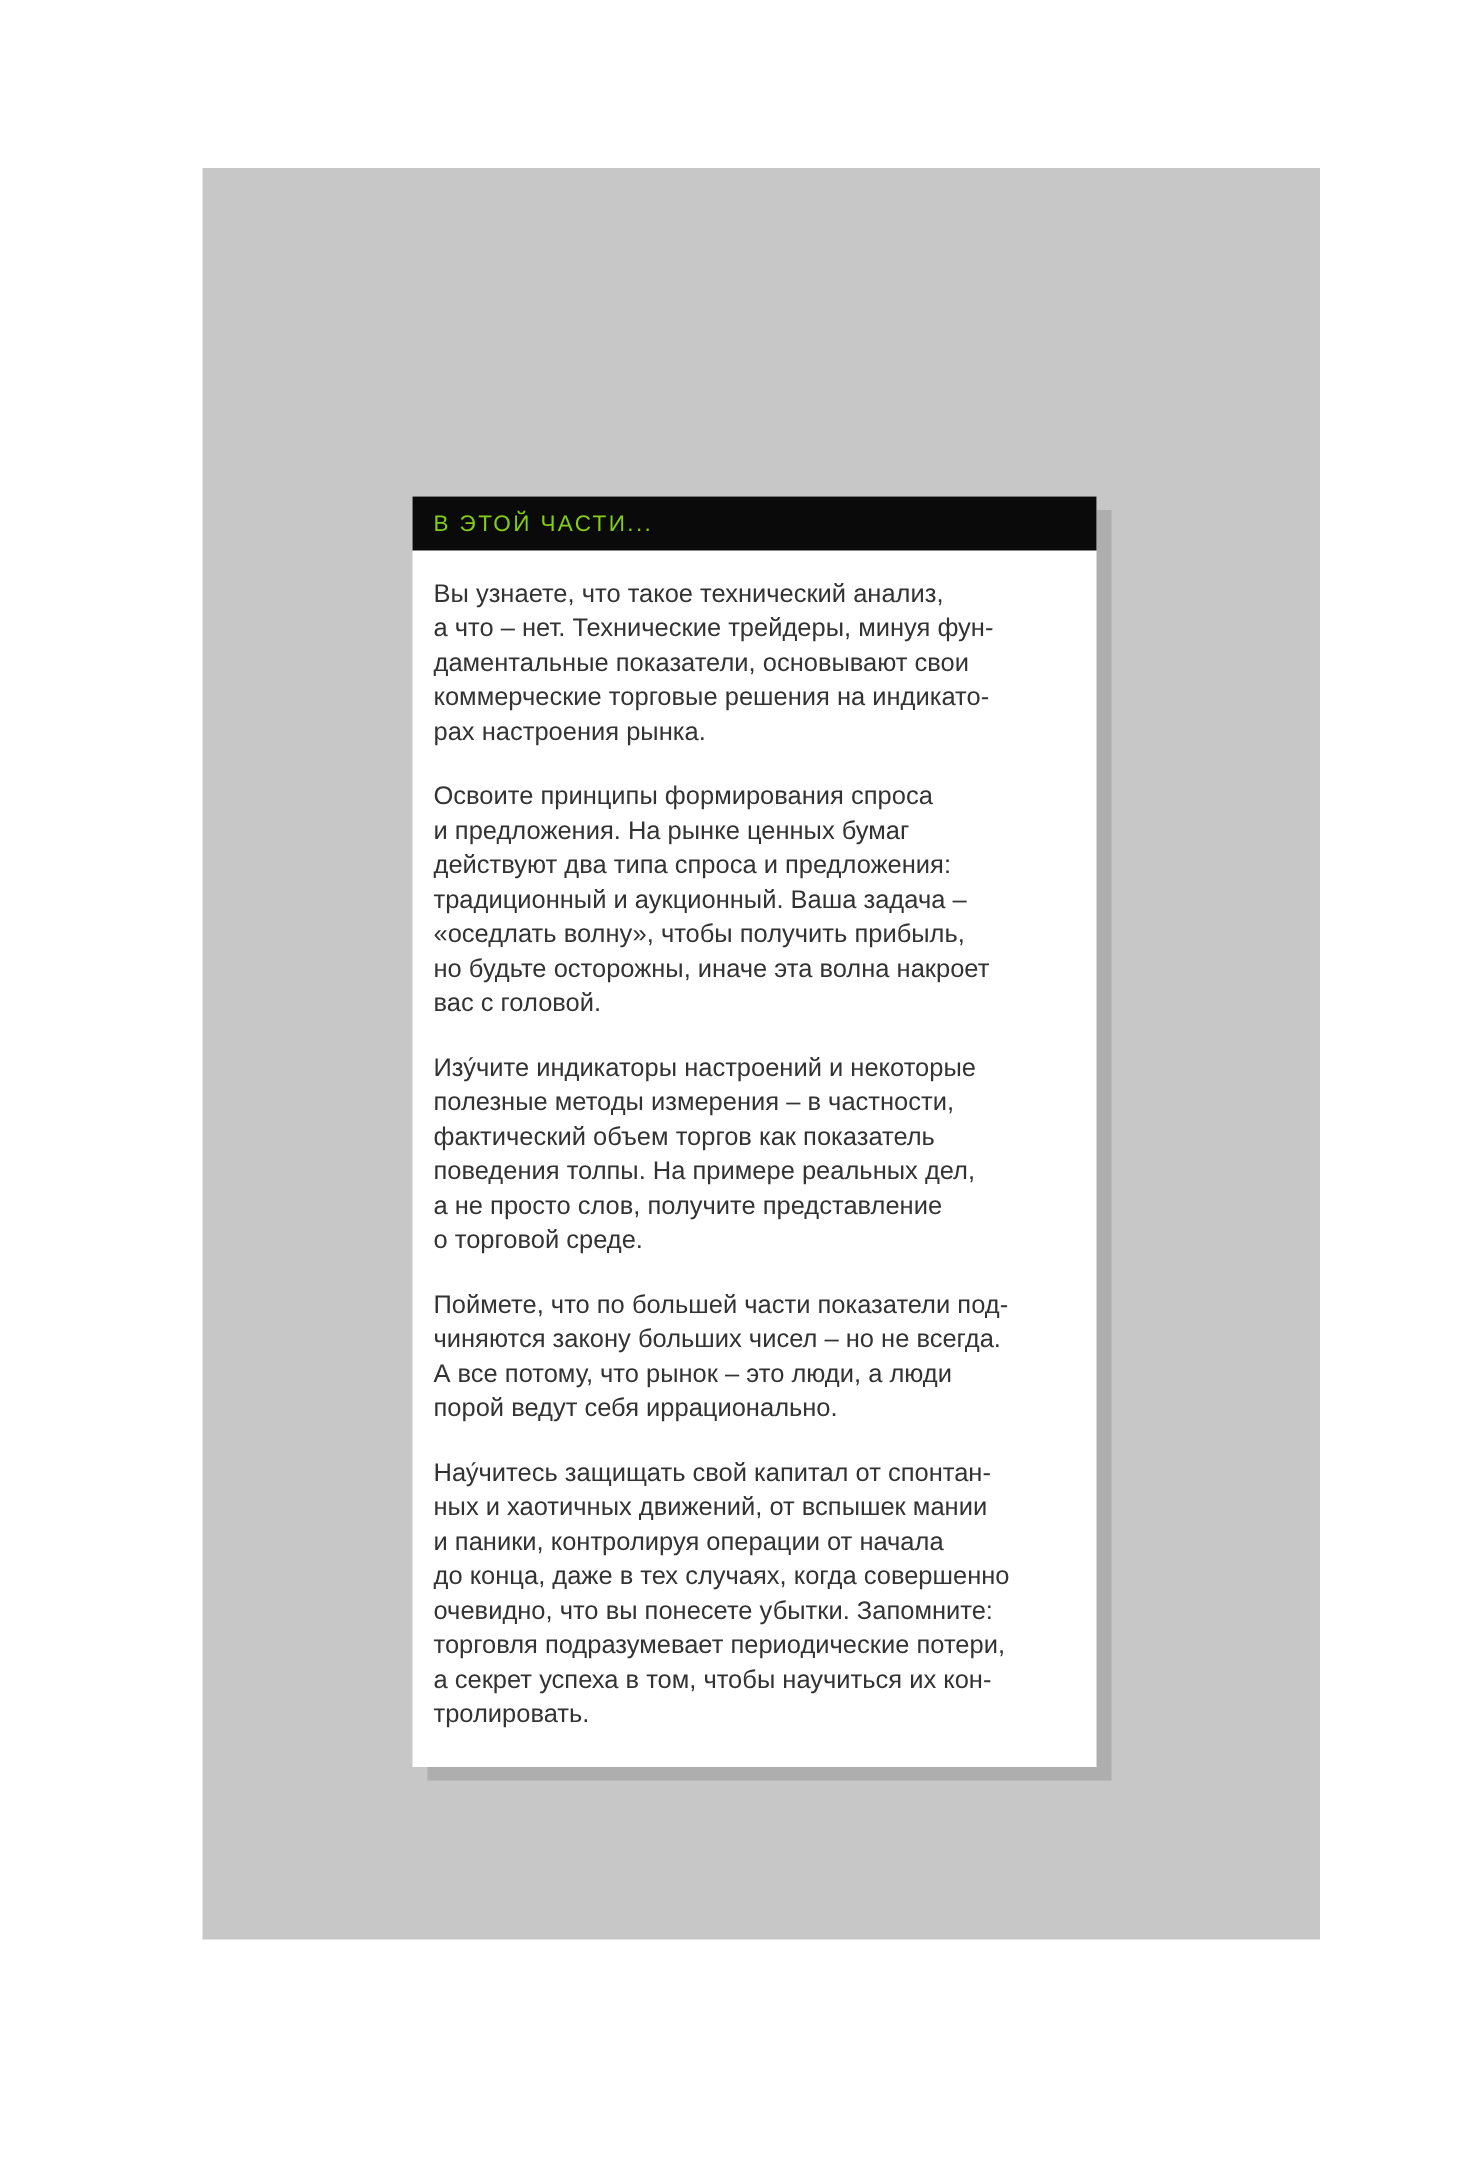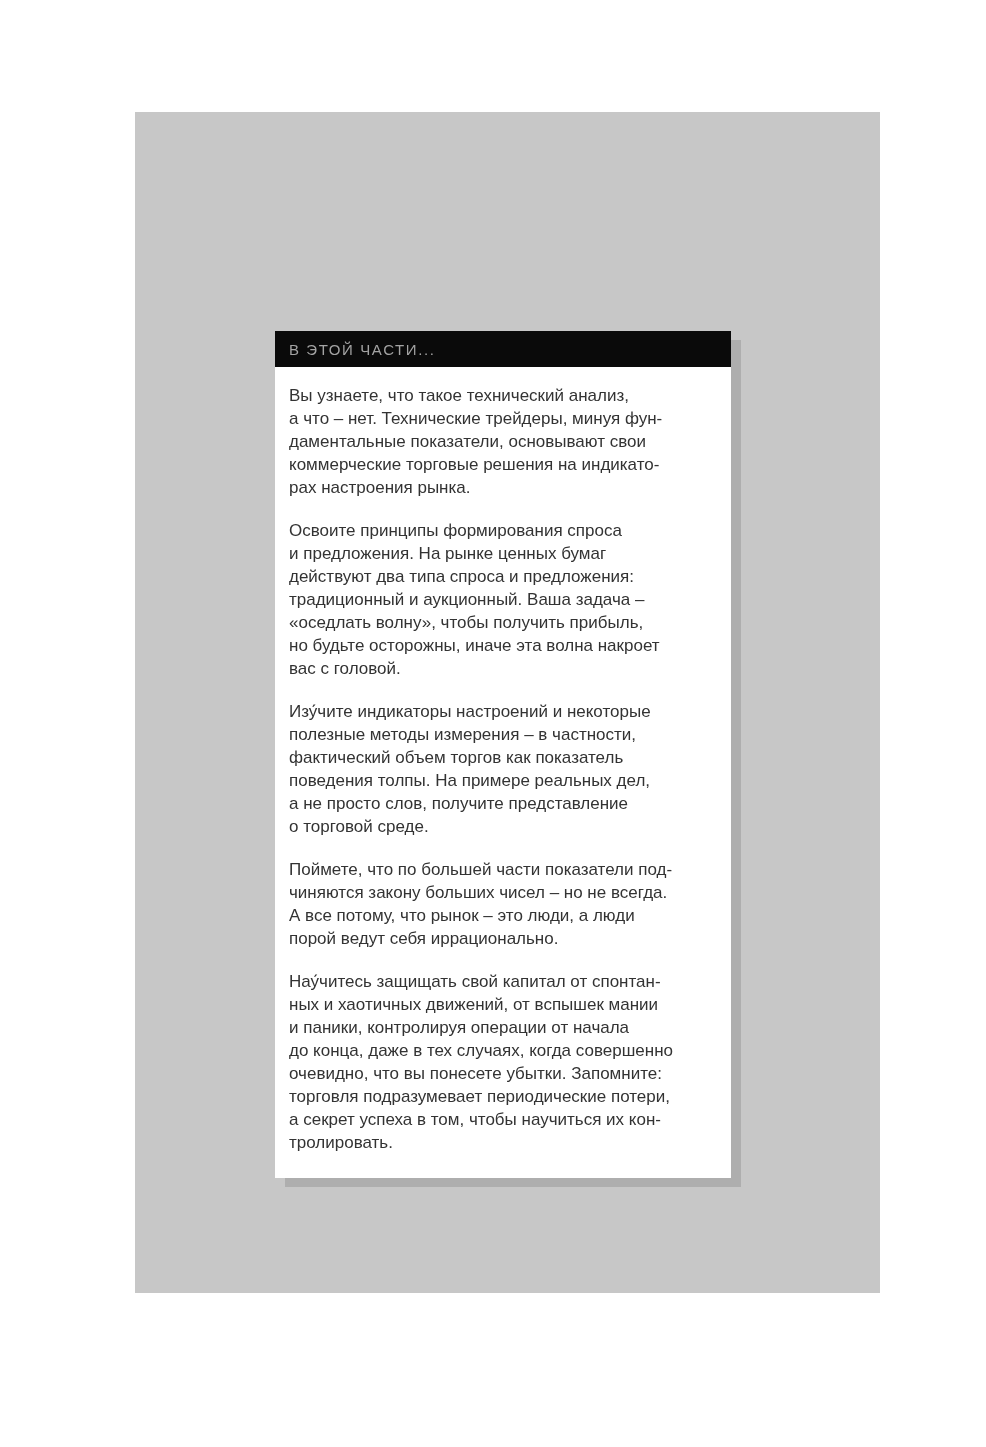--- a/index.html
+++ b/index.html
@@ -27,21 +27,21 @@
     position: absolute;
     left: 140px;            
     top: 219px;             
     width: 456px;
     background: #ffffff;
     box-shadow: 10px 9px 0 0 #aeaeae;
   }
   .callout-header {
     display: block;
     background: #0a0a0a;
-    color: #a3a3a3;
+    color: #84cc16;
     height: 36px;
     line-height: 37px;
     padding-left: 14px;
     font-size: 15px;
     letter-spacing: 1.6px;
     font-weight: 400;
   }
   .callout-body {
     padding: 17px 15px 24px 14px;
   }

